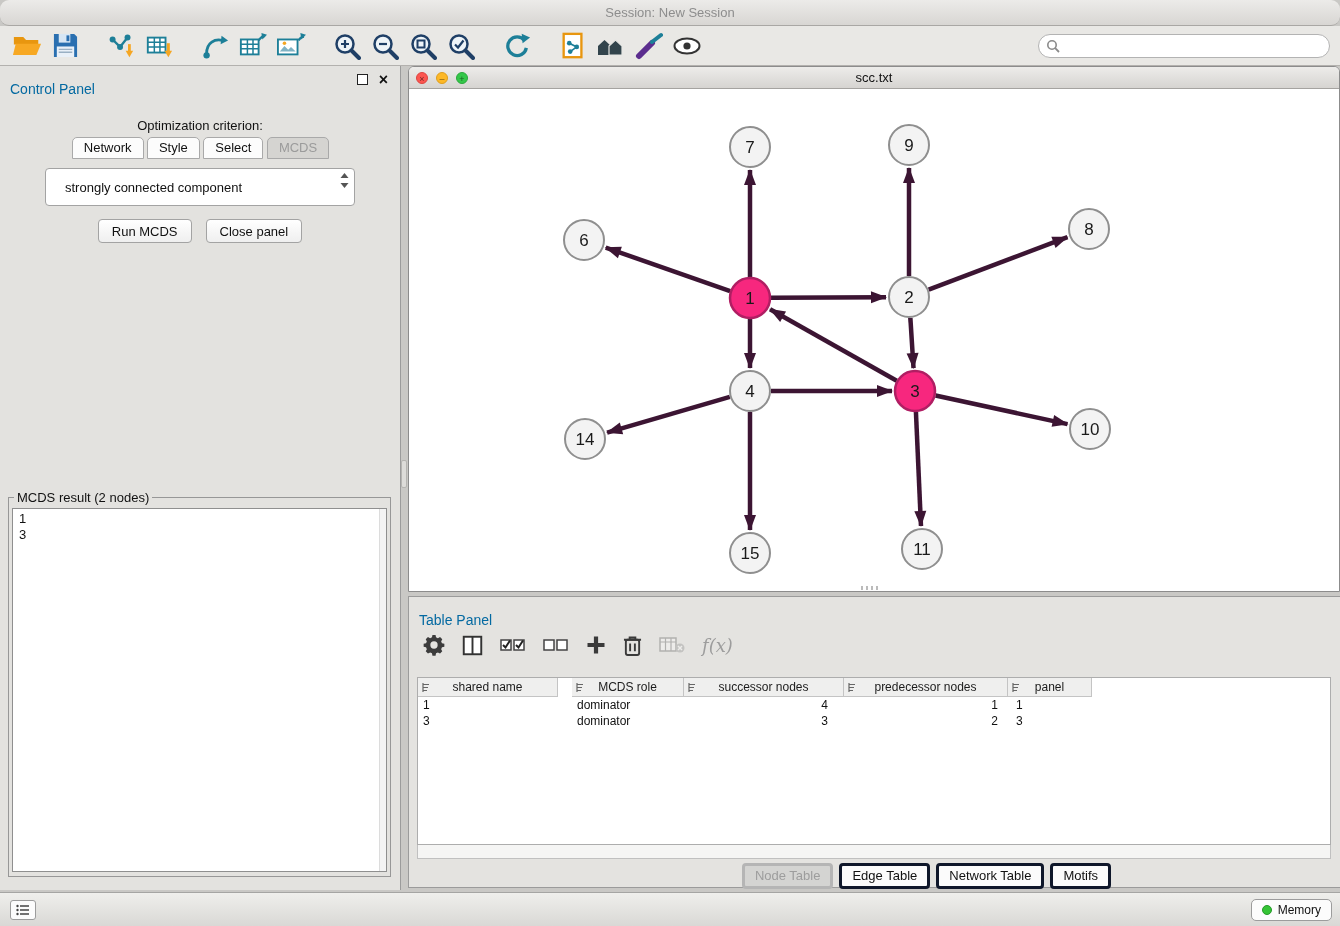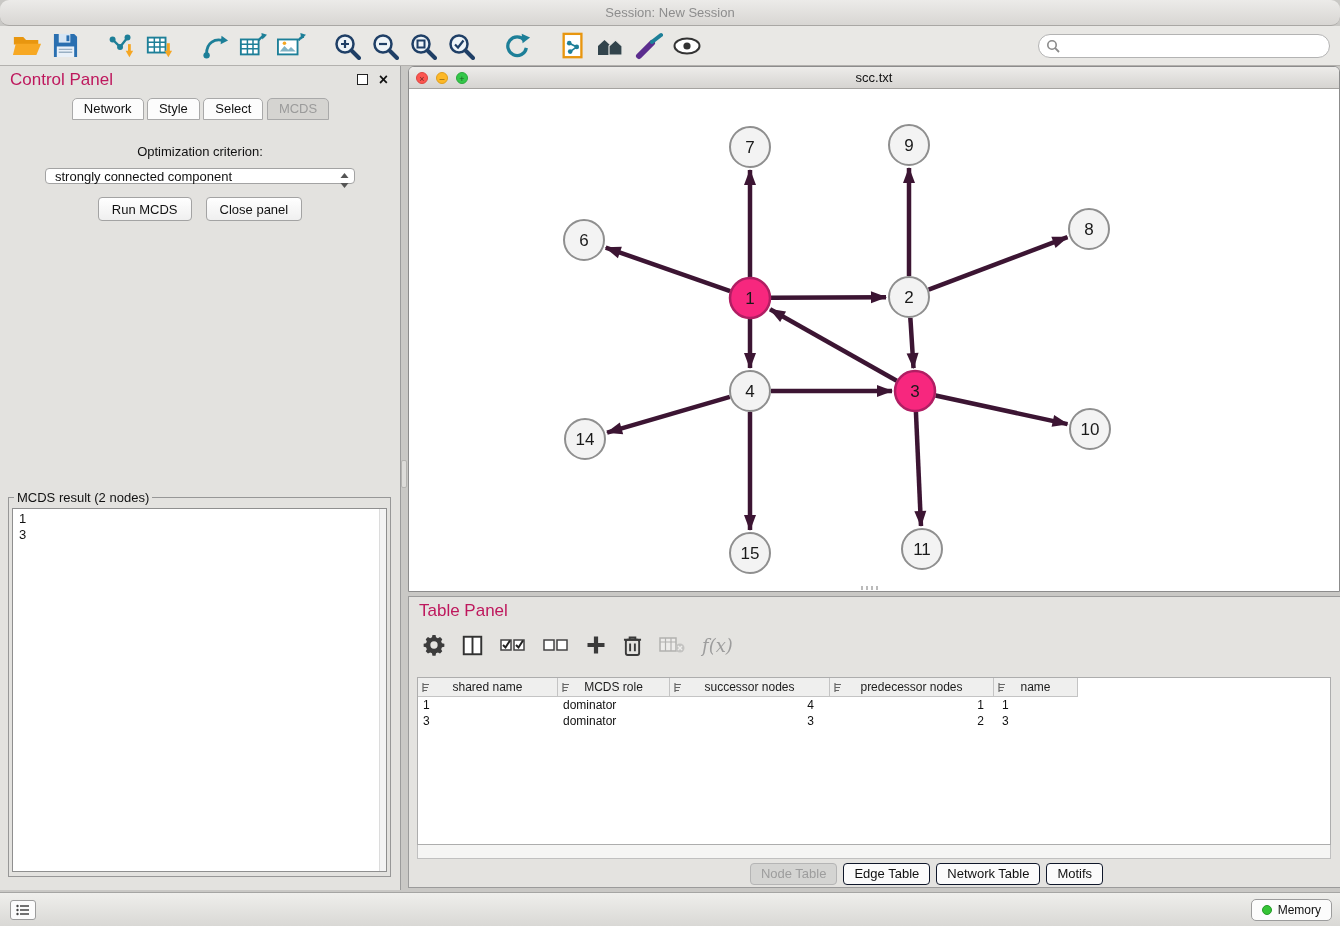--- a/index.html
+++ b/index.html
@@ -19,31 +19,31 @@
   .gap { margin-left:18px; }
   #searchwrap { position:absolute; right:10px; top:8px; width:292px; height:24px; }
   #searchwrap input { width:100%; height:24px; border:1px solid #b3b3b3; border-radius:13px;
     padding-left:26px; font-size:13px; background:#fff; outline:none; }
   #searchwrap svg { position:absolute; left:8px; top:5px; }
 
   
   #control-panel { position:absolute; left:0; top:66px; width:401px; height:824px;
     background:#e3e2df; border-right:1px solid #9b9b9b; }
   .panel-header { height:28px; position:relative; }
-  .panel-title { position:absolute; left:10px; top:0; line-height:28px; font-size:17px; color:#be185d; }
+  .panel-title { position:absolute; left:10px; top:9px; line-height:28px; font-size:14px; color:#0369a1; }
   .float-ic { position:absolute; right:32px; top:8px; width:11px; height:11px; border:1.5px solid #222; background:#fff; }
   .close-ic { position:absolute; right:12px; top:4px; font-size:16px; font-weight:bold; color:#111; line-height:20px; }
   #cp-tabs { text-align:center; margin-top:4px; }
   .tab { display:inline-block; font-size:13px; padding:2px 11px 3px; background:#fcfcfc;
     border:1px solid #a9a9a9; border-radius:5px 5px 0 0; margin-right:-1px; color:#111; }
   .tab.active { background:#d5d4d1; color:#9b9b9b; }
   #opt-label { text-align:center; margin-top:24px; font-size:13px; color:#111; }
-  #criterion-select { position:relative; width:310px; height:16px; margin:9px auto 0;
+  #criterion-select { position:relative; width:310px; height:38px; margin:9px auto 0;
     background:#fff; border:1px solid #a3a3a3; border-radius:4px; display:flex; align-items:center;
-    padding-left:9px; font-size:13px; color:#111; }
+    padding-left:19px; font-size:13px; color:#111; }
   #criterion-select svg { position:absolute; right:5px; top:4px; }
   #cp-buttons { display:flex; justify-content:center; gap:14px; margin-top:13px; }
   .btn { font-size:13px; padding:4px 13px 3px; background:linear-gradient(#ffffff,#efefef);
     border:1px solid #a3a3a3; border-radius:4px; color:#111; }
   #mcds-fieldset { position:absolute; left:8px; right:9px; top:424px; bottom:13px;
     border:1px solid #979797; padding:3px 3px 4px; }
   #mcds-fieldset legend { font-size:13px; color:#111; padding:0 3px; margin-left:2px; }
   #mcds-list { background:#fff; border:1px solid #8f8f8f; height:100%; font-size:13px;
     color:#111; padding:2px 6px; position:relative; }
   #mcds-list .line { line-height:16px; }
@@ -72,29 +72,29 @@
   #tp-toolbar { position:absolute; left:14px; top:30px; height:36px; display:flex; align-items:center; gap:17px; }
   .tpbtn { border:none; background:none; padding:0; display:flex; align-items:center; }
   #fx-label { font-family:"DejaVu Serif", serif; font-style:italic; font-size:18px; color:#9d9d9d; }
   #node-table { position:absolute; left:8px; top:80px; width:914px; height:168px;
     background:#fff; border:1px solid #adadad; }
   #thead { display:flex; height:19px; }
   .hcell { position:relative; background:#efefee; border-right:1px solid #c4c4c4; border-bottom:1px solid #c4c4c4;
     display:flex; align-items:center; justify-content:center; font-size:12px; color:#1c1c1c; }
   .hcell svg { position:absolute; left:3px; top:4px; }
   .trow { display:flex; height:16px; align-items:center; font-size:12px; color:#111; }
-  .c0{width:140px;} .c1{width:112px;} .c2{width:160px;} .c3{width:164px;} .c4{width:84px;}
+  .c0{width:140px;} .c1{width:112px;margin-left:14px;} .c2{width:160px;} .c3{width:164px;} .c4{width:84px;}
   .trow .c0,{padding-left:5px;}
   .trow .c0{padding-left:5px;} .trow .c1{padding-left:5px;}
   .trow .c2{text-align:right;padding-right:16px;} .trow .c3{text-align:right;padding-right:10px;}
   .trow .c4{padding-left:8px;}
   #tp-hscroll { position:absolute; left:8px; top:248px; width:914px; height:14px;
     background:#f5f5f4; border:1px solid #c0c0c0; border-top:none; }
   #tp-tabs { position:absolute; left:0; right:0; top:266px; display:flex; justify-content:center; gap:6px; }
-  .btab { font-size:13px; padding:2px 10px 3px; background:#fbfbfb; border:1px solid #0f172a;
+  .btab { font-size:13px; padding:2px 10px 3px; background:#fbfbfb; border:3px solid #0f172a;
     border-radius:4px; color:#111; }
   .btab.active { background:#d4d4d2; color:#9d9d9d; border-color:#b5b5b5; }
 
   
   #statusbar { position:absolute; left:0; top:892px; width:1340px; height:34px;
     background:linear-gradient(#efefec,#d9d8d5); border-top:1px solid #a5a5a3; }
   #list-btn { position:absolute; left:10px; top:7px; width:26px; height:20px;
     background:#fcfcfc; border:1px solid #9c9c9c; border-radius:3px; display:flex;
     align-items:center; justify-content:center; }
   #memory-btn { position:absolute; right:8px; top:6px; height:22px; padding:0 10px;
@@ -245,28 +245,28 @@
     <input value="" style="">
   </div>
 </div>
 
 <div id="control-panel">
   <div class="panel-header">
     <span class="panel-title">Control Panel</span>
     <span class="float-ic"></span>
     <span class="close-ic">×</span>
   </div>
+  <div id="opt-label">Optimization criterion:</div>
+
   <div id="cp-tabs">
     <span class="tab">Network</span>
     <span class="tab">Style</span>
     <span class="tab">Select</span>
     <span class="tab active">MCDS</span>
   </div>
-
-  <div id="opt-label">Optimization criterion:</div>
 
   <div id="criterion-select">
     <span>strongly connected component</span>
     <svg width="9" height="15" viewBox="0 0 9 15">
       <path d="M4.5 0 L8.5 5 H0.5 z" fill="#555"></path>
       <path d="M4.5 15 L8.5 10 H0.5 z" fill="#555"></path>
     </svg>
   </div>
 
   <div id="cp-buttons">
@@ -447,21 +447,21 @@
       <div class="hcell c3">
         <svg width="10" height="11" viewBox="0 0 10 11">
             <path d="M2 1 v9 M2 2.5 h6 M2 5.5 h5 M2 8.5 h4" stroke="#666" stroke-width="1.2" fill="none"></path>
           </svg>
         <span>predecessor nodes</span>
       </div>
       <div class="hcell c4">
         <svg width="10" height="11" viewBox="0 0 10 11">
             <path d="M2 1 v9 M2 2.5 h6 M2 5.5 h5 M2 8.5 h4" stroke="#666" stroke-width="1.2" fill="none"></path>
           </svg>
-        <span>name</span>
+        <span>panel</span>
       </div>
     </div>
     <div class="trow">
       <div class="c0">1</div>
       <div class="c1">dominator</div>
       <div class="c2">4</div>
       <div class="c3">1</div>
       <div class="c4">1</div>
     </div>
     <div class="trow">

